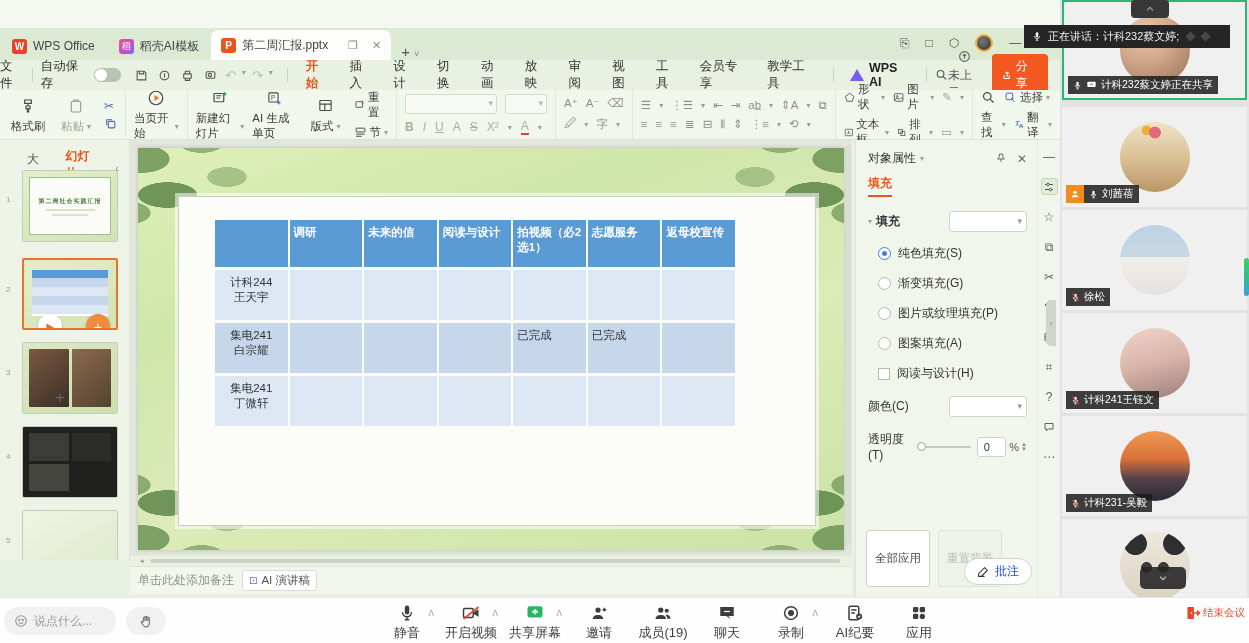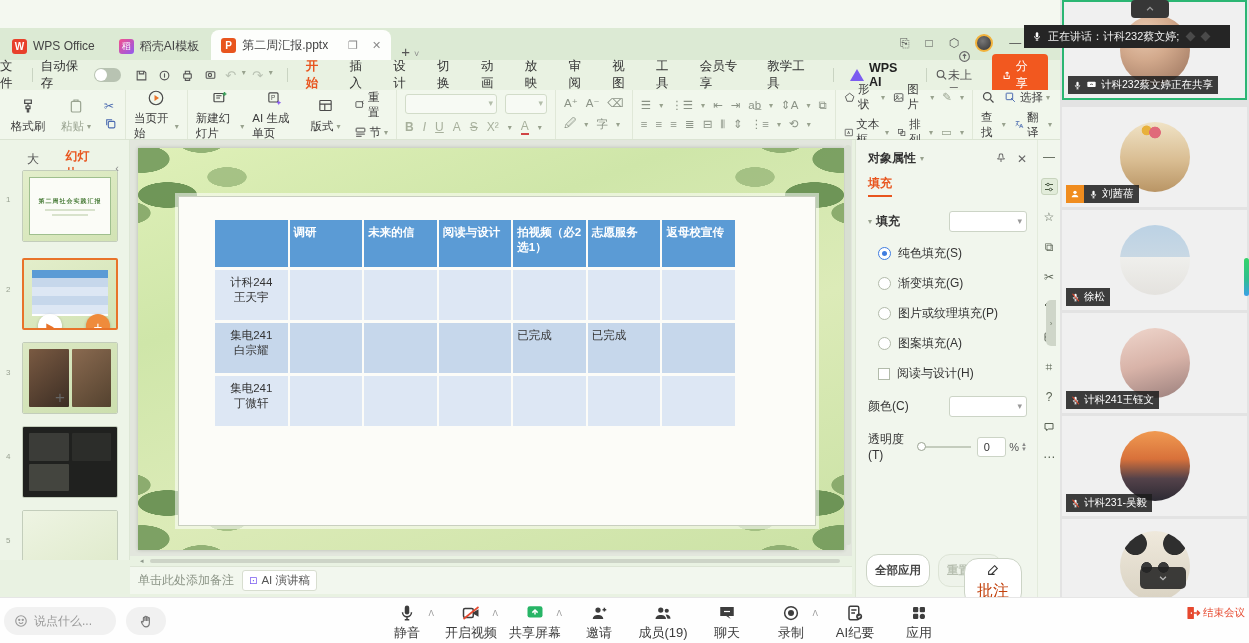--- a/index.html
+++ b/index.html
@@ -103,43 +103,43 @@
   .hscroll .arrow { position:absolute; left:0; top:0; font-size:7px; color:#8d968a; }
   .vscroll { position:absolute; left:845px; top:145px; width:6px; height:400px; background:#d8dfd2; border-radius:3px; }
   .notesbar { position:absolute; left:130px; top:566px; width:722px; height:28px; background:#f2f7ee; border-top:1px solid #dde5d5; display:flex; align-items:center; padding-left:8px; gap:8px; }
   .notes-ph { font-size:12px; color:#8b9486; }
   .ai-chip { display:flex; align-items:center; gap:4px; background:#fff; border:1px solid #d8ded0; border-radius:3px; font-size:11.5px; color:#555; padding:2px 6px; }
   .ai-chip .aiic { color:#7b5cf0; font-size:10px; }
 
   
   .props { position:absolute; left:855px; top:140px; width:182px; height:457px; background:#f1f6ed; border-left:1px solid #dde6d5; font-size:12px; color:#333; }
   .props-head { display:flex; align-items:center; padding:10px 10px 6px 12px; }
-  .props-head .ttl { font-weight:bold; }
+  .props-head .ttl { font-weight:normal; }
   .props-head .hic { margin-left:auto; display:flex; gap:10px; color:#666; }
   .fill-tab { margin:2px 0 0 12px; color:#e8551e; font-weight:bold; display:inline-block; border-bottom:2px solid #e8551e; padding-bottom:3px; font-size:12px; }
   .sec-row { display:flex; align-items:center; margin:14px 10px 0 12px; }
   .sec-row .lbl { font-weight:bold; }
   .dd { width:78px; height:21px; background:#fff; border:1px solid #ccd4c6; border-radius:3px; position:relative; margin-left:auto; }
   .dd::after { content:"▾"; position:absolute; right:4px; top:4px; font-size:9px; color:#999; }
   .radio-row { display:flex; align-items:center; gap:7px; margin:13px 0 0 22px; }
   .radio { width:13px; height:13px; border-radius:50%; border:1px solid #b2bbaa; background:#fff; position:relative; }
   .radio.on { border:1px solid #3f7de0; }
   .radio.on::after { content:""; position:absolute; left:3px; top:3px; width:5px; height:5px; border-radius:50%; background:#3f7de0; }
   .chk { width:12px; height:12px; border:1px solid #b2bbaa; background:#fff; }
   .prop-line { display:flex; align-items:center; margin:14px 10px 0 12px; }
   .slider { display:flex; align-items:center; gap:4px; margin-left:8px; }
   .slider .track { width:52px; height:2px; background:#c4ccbd; position:relative; }
   .slider .knob { position:absolute; left:-2px; top:-4px; width:9px; height:9px; background:#fff; border:1px solid #9aa392; border-radius:50%; }
   .valbox { width:34px; height:20px; background:#fff; border:1px solid #ccd4c6; border-radius:3px; font-size:11px; display:flex; align-items:center; justify-content:flex-start; padding-left:6px; }
   .pct { font-size:11px; color:#555; margin-left:3px; }
   .spin { display:flex; flex-direction:column; font-size:6px; color:#888; line-height:5px; margin-left:2px; }
   .props-foot { position:absolute; left:10px; bottom:10px; display:flex; gap:8px; }
-  .btn-sm { background:#fff; border:1px solid #ccd4c6; border-radius:12px; padding:8px 8px; font-size:11.5px; color:#444;font-weight:bold; }
+  .btn-sm { background:#fff; border:1px solid #ccd4c6; border-radius:3px; padding:20px 8px; font-size:11.5px; color:#444; }
   .btn-sm.disabled { color:#b7bfb0; background:#eef3ea; border-color:#dde4d6; }
-  .annot-pill { position:absolute; left:108px; top:418px; background:#fff; border:1px solid #ccd4c6; border-radius:14px; padding:4px 12px; display:flex; align-items:center; gap:5px; font-size:16px; color:#c2410c;flex-direction:column; }
+  .annot-pill { position:absolute; left:108px; top:418px; background:#fff; border:1px solid #ccd4c6; border-radius:14px; padding:4px 12px; display:flex; align-items:center; gap:5px; font-size:12px; color:#1d4ed8; }
   .zoombtn { position:absolute; left:185px; top:416px; background:#fff; border:1px solid #ccd4c6; border-radius:4px; width:26px; height:26px; display:flex; align-items:center; justify-content:center; }
 
   
   .iconstrip { position:absolute; left:1037px; top:140px; width:23px; height:457px; background:#f1f6ed; border-left:1px solid #e3ebdc; display:flex; flex-direction:column; align-items:center; padding-top:8px; gap:13px; color:#5a6354; font-size:12px; }
   .iconstrip .is { width:17px; height:17px; display:flex; align-items:center; justify-content:center; }
   .iconstrip .is.active { background:#e2ecda; border:1px solid #c8d4bd; border-radius:3px; }
   .panel-handle { position:absolute; left:1046px; top:300px; width:10px; height:46px; background:#cfd6c9; border-radius:5px 0 0 5px; display:flex; align-items:center; justify-content:center; font-size:8px; color:#77806e; }
 
   
   .meet { position:absolute; left:1060px; top:0; width:189px; height:597px; background:#e3e3e3; overflow:hidden; }

